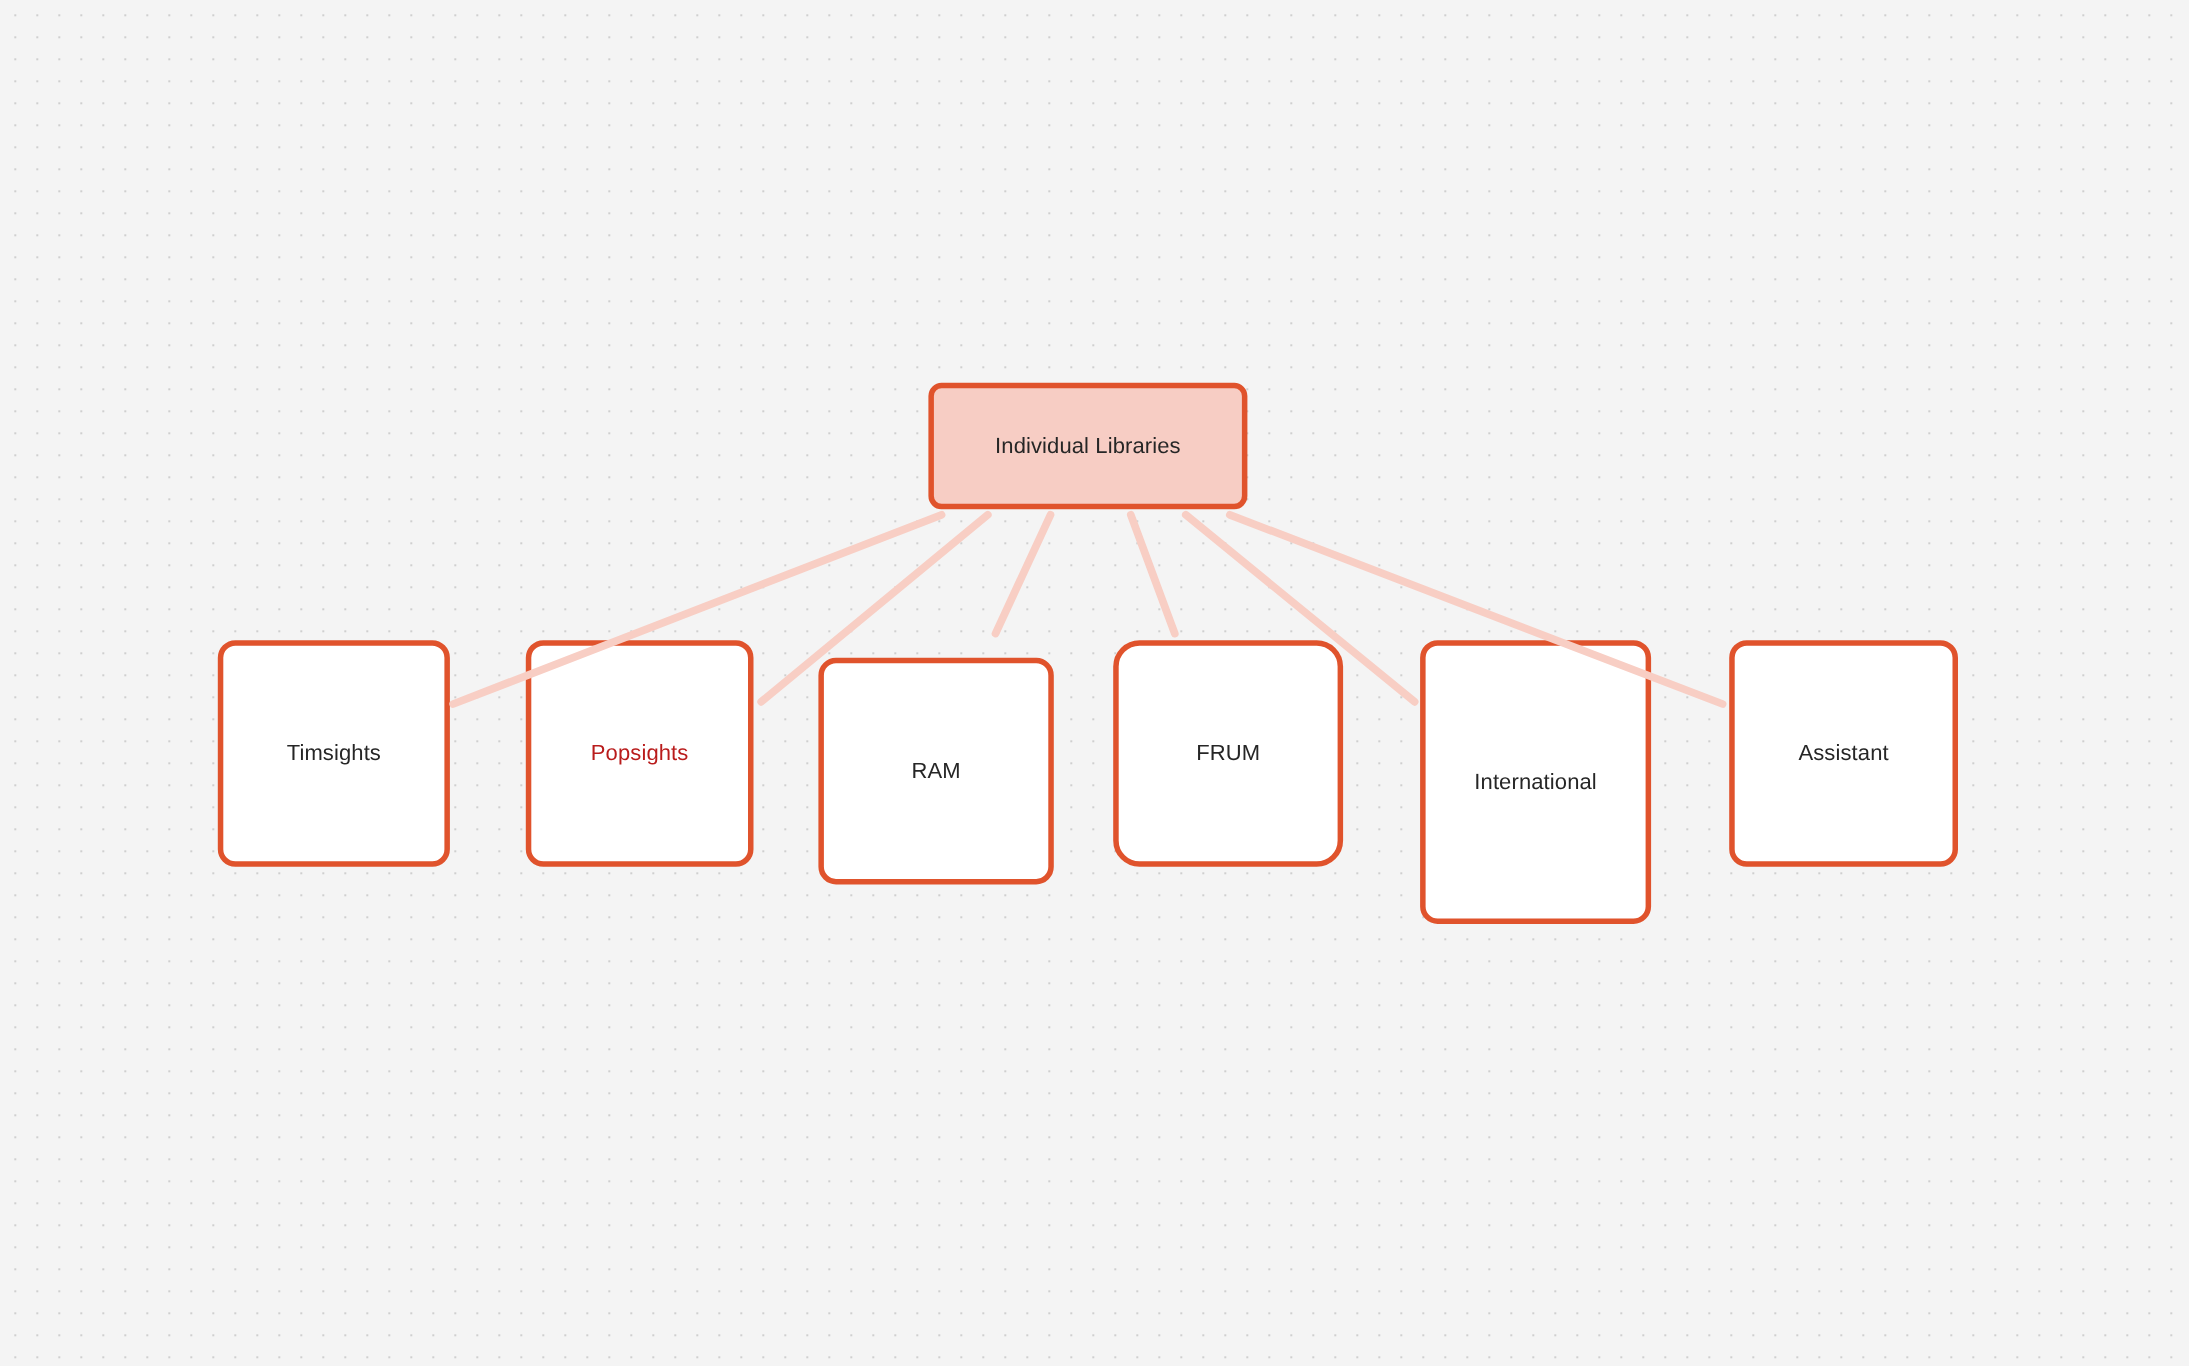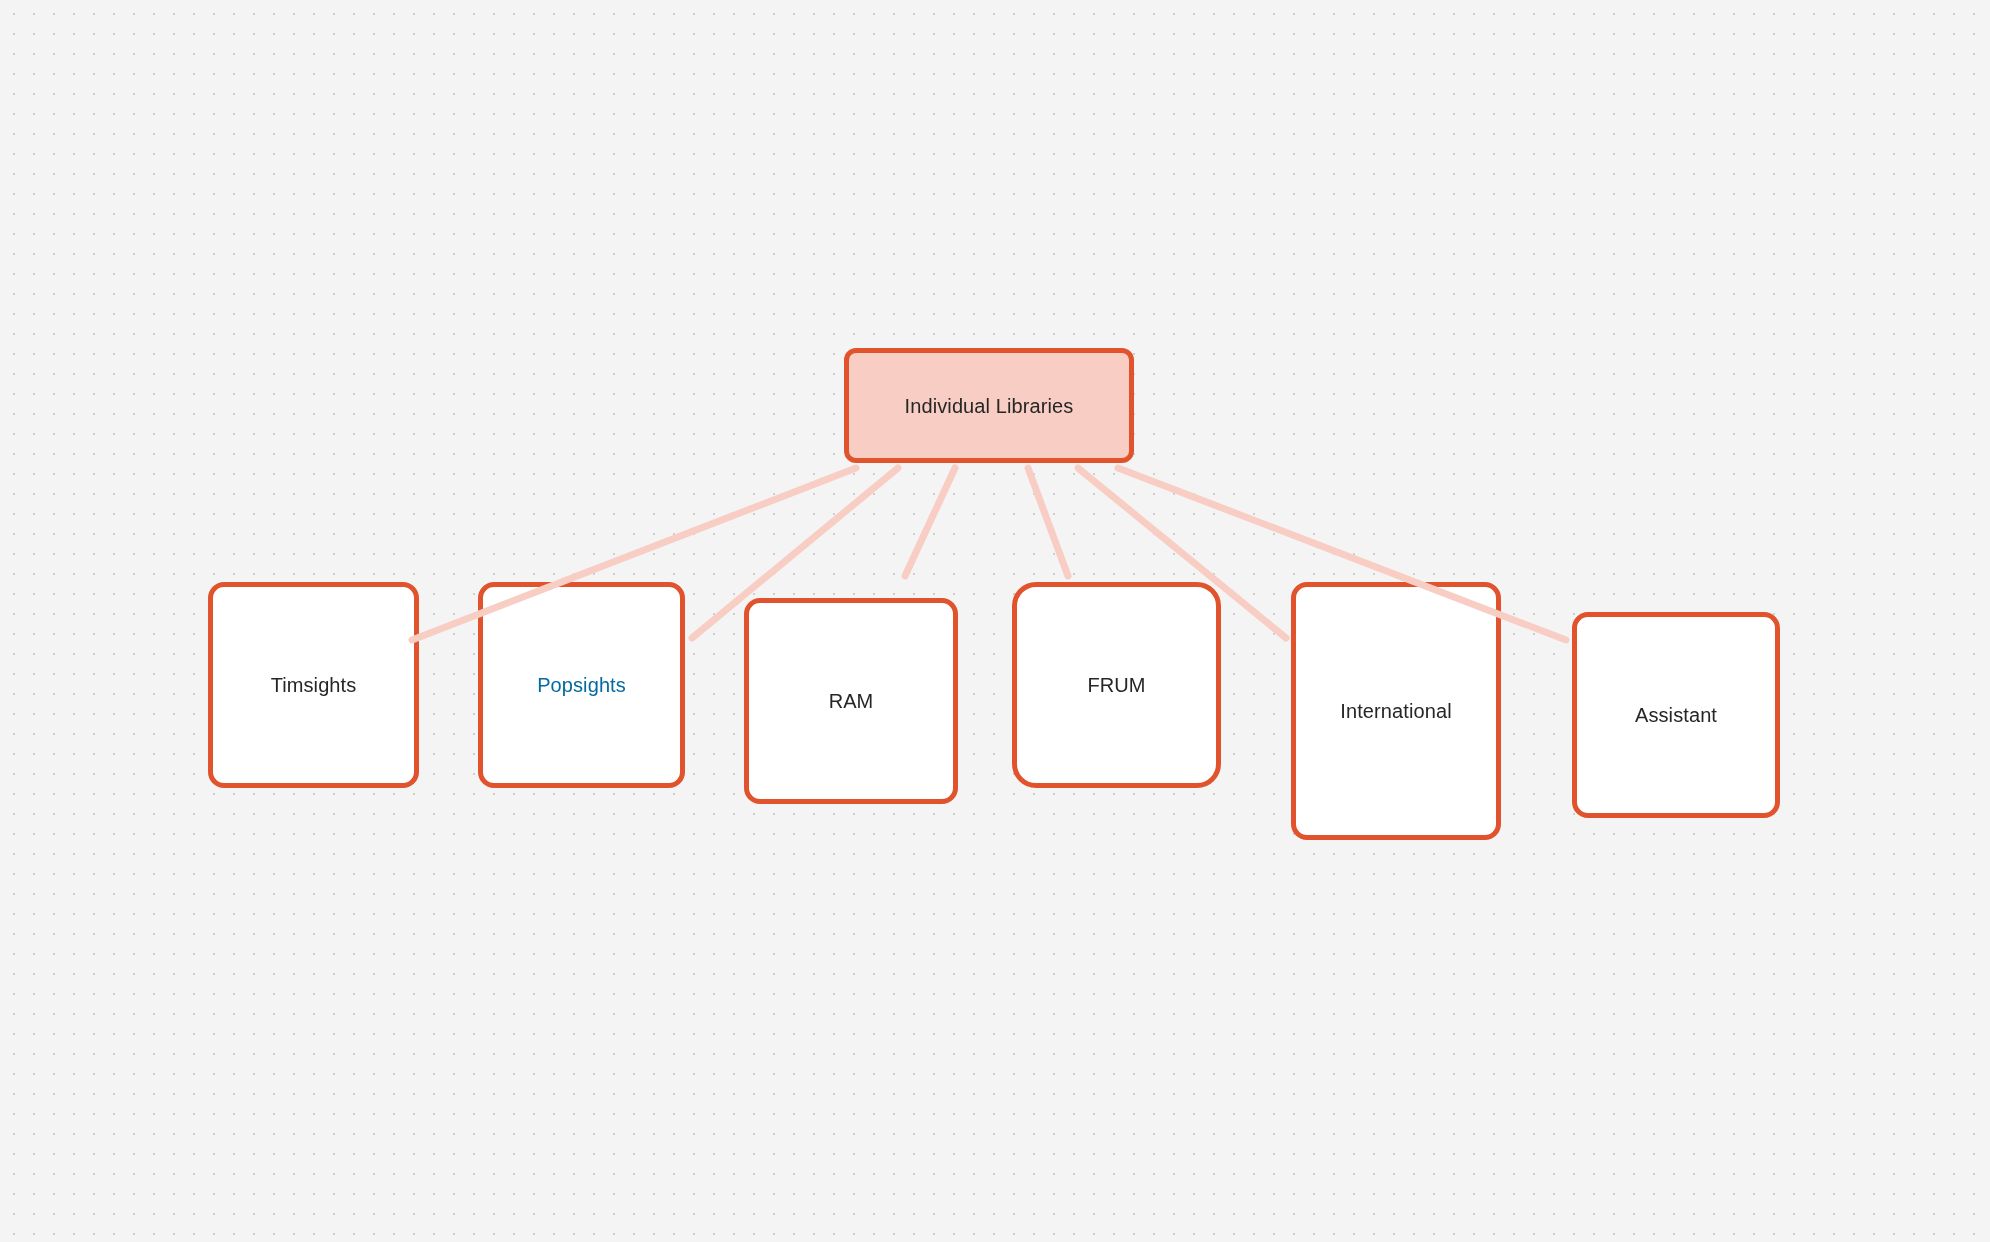--- a/index.html
+++ b/index.html
@@ -81,33 +81,33 @@
       <line x1="955" y1="468" x2="905" y2="576" stroke="#f8cec4" stroke-width="7" stroke-linecap="round"></line>
       <line x1="1028" y1="468" x2="1068" y2="576" stroke="#f8cec4" stroke-width="7" stroke-linecap="round"></line>
       <line x1="1078" y1="468" x2="1286" y2="638" stroke="#f8cec4" stroke-width="7" stroke-linecap="round"></line>
       <line x1="1118" y1="468" x2="1566" y2="640" stroke="#f8cec4" stroke-width="7" stroke-linecap="round"></line>
     </svg>
 
   <div id="nodes-layer">
       <div class="node node-root" style="left: 844px; top: 348px; width: 290px; height: 115px; background: rgb(247, 205, 196); border-color: rgb(224, 83, 44);">
         <span class="node-label" style="color: rgb(38, 38, 38);">Individual Libraries</span>
       </div>
-      <div class="node node-child" style="left: 198px; top: 582px; width: 211px; height: 206px; background: rgb(255, 255, 255); border-color: rgb(224, 83, 44); margin-left: 10px;">
+      <div class="node node-child" style="left: 198px; top: 582px; width: 211px; height: 206px; background: rgb(255, 255, 255); border-color: rgb(224, 83, 44);">
         <span class="node-label" style="color: rgb(38, 38, 38);">Timsights</span>
       </div>
       <div class="node node-child" style="left: 478px; top: 582px; width: 207px; height: 206px; background: rgb(255, 255, 255); border-color: rgb(224, 83, 44);">
-        <span class="node-label" style="color: #0369a1;">Popsights</span>
+        <span class="node-label" style="color: #b91c1c;">Popsights</span>
       </div>
       <div class="node node-child" style="left: 744px; top: 598px; width: 214px; height: 206px; background: rgb(255, 255, 255); border-color: rgb(224, 83, 44);">
         <span class="node-label" style="color: rgb(38, 38, 38);">RAM</span>
       </div>
       <div class="node node-child" style="left: 1012px; top: 582px; width: 209px; height: 206px; background: rgb(255, 255, 255); border-color: rgb(224, 83, 44); border-radius: 24px;">
         <span class="node-label" style="color: rgb(38, 38, 38);">FRUM</span>
       </div>
       <div class="node node-child" style="left: 1291px; top: 582px; width: 210px; height: 258px; background: rgb(255, 255, 255); border-color: rgb(224, 83, 44);">
         <span class="node-label" style="color: rgb(38, 38, 38);">International</span>
       </div>
-      <div class="node node-child" style="left: 1572px; top: 612px; width: 208px; height: 206px; background: rgb(255, 255, 255); border-color: rgb(224, 83, 44);">
+      <div class="node node-child" style="left: 1572px; top: 582px; width: 208px; height: 206px; background: rgb(255, 255, 255); border-color: rgb(224, 83, 44);">
         <span class="node-label" style="color: rgb(38, 38, 38);">Assistant</span>
       </div>
     </div>
 
 </div>
 
 </body></html>

